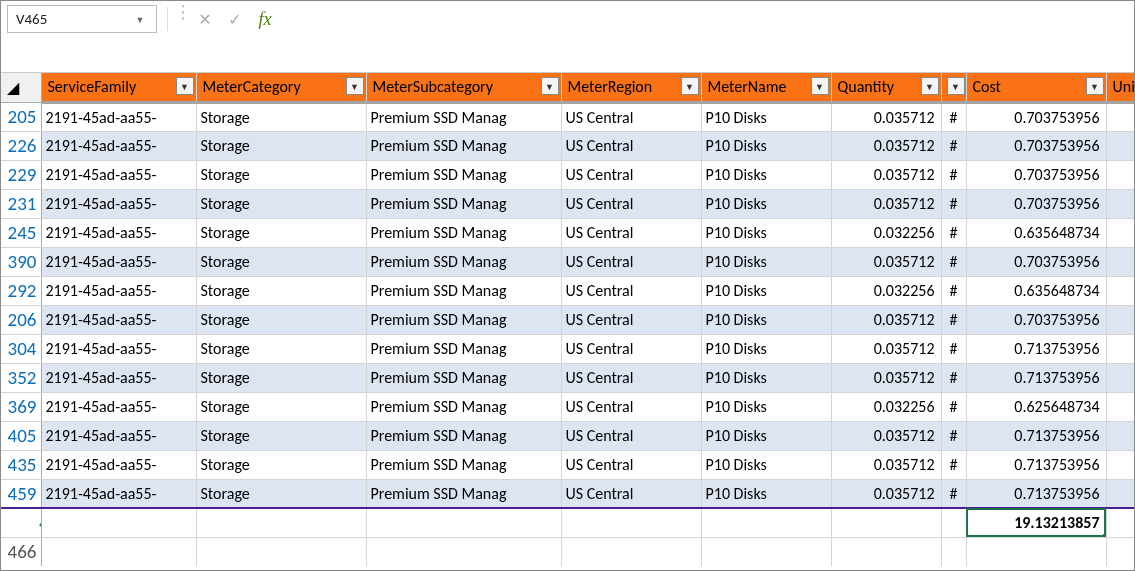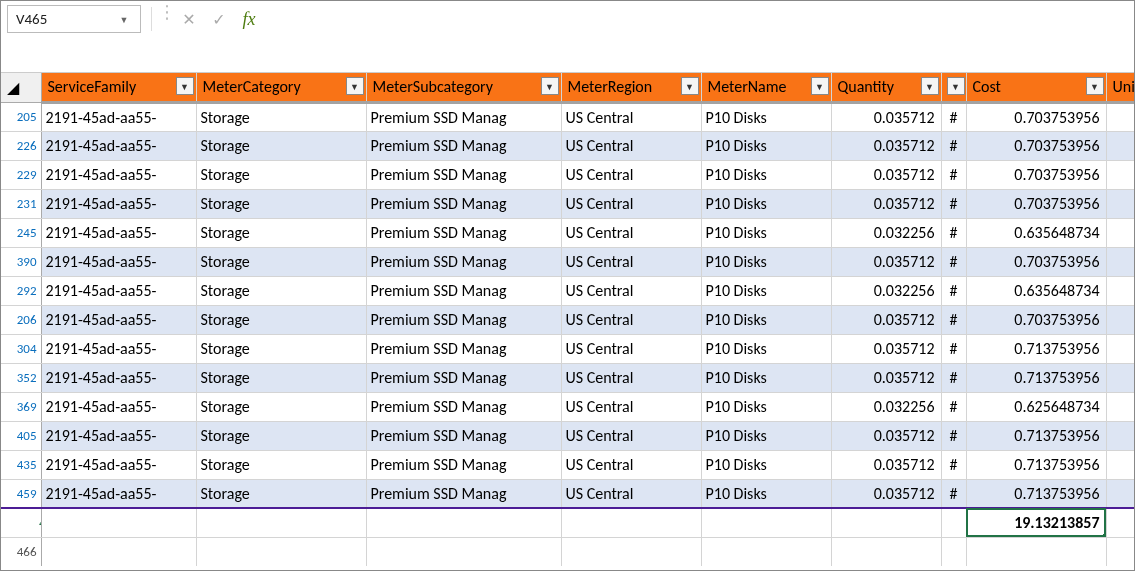--- a/index.html
+++ b/index.html
@@ -13,21 +13,21 @@
       border: 1px solid #888;
     }
     .formula-bar-wrap {
       display: flex;
       align-items: stretch;
       border-bottom: 1px solid #ccc;
       height: 72px;
       background: #fff;
     }
     .name-box {
-      width: 134px;
+      width: 150px;
       border: 1px solid #bbb;
       margin: 4px 4px 36px 6px;
       display: flex;
       align-items: center;
       padding: 0 8px;
       background: #fff;
       height: 28px;
       position: relative;
     }
     .name-box-text { flex: 1; color: #222; }
@@ -91,21 +91,21 @@
       vertical-align: middle;
       font-size: 16px;
     }
     .rowhead {
       width: 40px;
       text-align: right;
       padding-right: 4px;
       background: #fff;
       color: #0a6ebd;
       border-right: 1px solid #aaa;
-      font-size: 13px;
+      font-size: 19px;
     }
     .rowhead.sel { background: #fff; color: #217346; font-weight: normal;}
     .corner {
       width: 40px;
       background: #f0f0f0;
       border-right: 1px solid #aaa;
       border-bottom: 1px solid #aaa;
     }
     thead th {
       background: #f97316;

